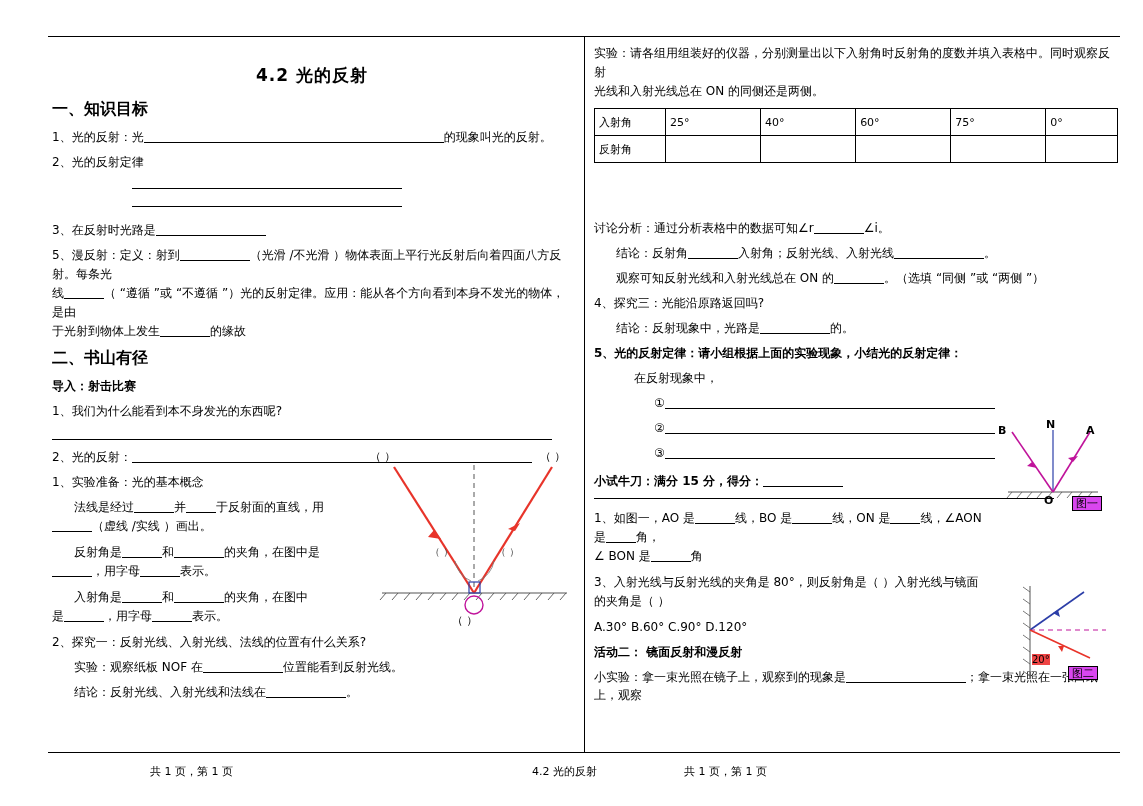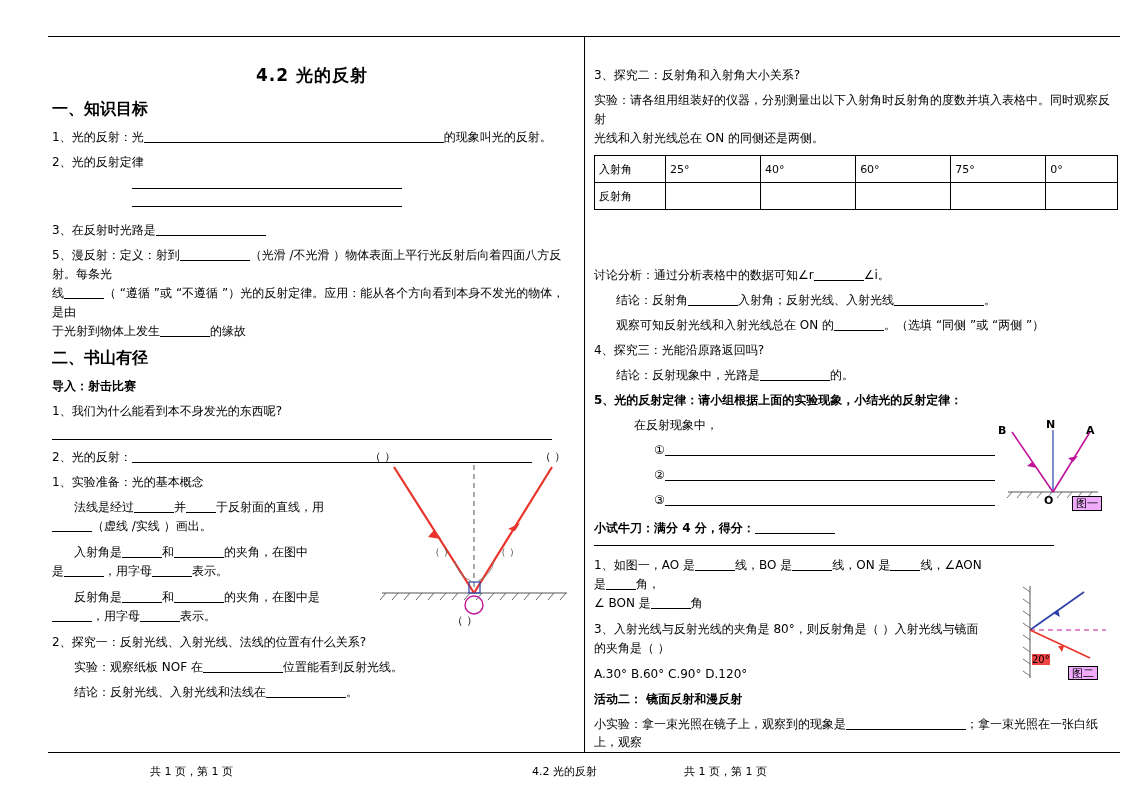--- a/index.html
+++ b/index.html
@@ -25,21 +25,21 @@
   .u120{width:120px}.u300{width:300px}.u330{width:330px}.u400{width:400px}
   .bline-ind{margin-left:80px;width:270px;border-bottom:1px solid #000;height:1px;margin-top:16px;}
   .bold{font-weight:bold;}
   table.tbl{border-collapse:collapse;width:100%;margin:6px 0 4px 0;border-radius:24px;}
   table.tbl td{border:1px solid #000;height:22px;font-size:11px;padding:2px 4px;}
   table.tbl td.hd{width:62px;}
   .footer{position:absolute;top:764px;font-size:11px;}
   .f1{left:138px;}
   .f2{left:520px;}
   .f3{left:672px;}
-  .fig-label{font-size:11px;border:1px solid #000;padding:0 3px;background:#f0abfc;}
+  .fig-label{font-size:11px;border:1px solid #000;padding:0 3px;background:#d946ef;}
 </style>
 </head>
 <body>
 
 <div class="page">
 
   <div class="rule-top"></div>
   <div class="rule-bottom"></div>
   <div class="vline"></div>
 
@@ -79,26 +79,26 @@
 
 
     <div style="position:relative;">
       <div style="width:305px;">
         <p class="l">1、实验准备：光的基本概念</p>
         <p class="l2">
           <span class="ind"></span><span>法线是经过</span><span class="ul u40"></span><span>并</span><span class="ul u30"></span><span>于反射面的直线，用</span><br>
           <span class="ul u40"></span><span>（虚线 /实线 ）画出。</span>
         </p>
         <p class="l2">
+          <span class="ind"></span><span>反射角是</span><span class="ul u40"></span><span>和</span><span class="ul u50"></span><span>的夹角，在图中是</span><br>
+          <span class="ul u40"></span><span>，用字母</span><span class="ul u40"></span><span>表示。</span>
+        </p>
+        <p class="l2">
           <span class="ind"></span><span>入射角是</span><span class="ul u40"></span><span>和</span><span class="ul u50"></span><span>的夹角，在图中</span><br>
           <span>是</span><span class="ul u40"></span><span>，用字母</span><span class="ul u40"></span><span>表示。</span>
-        </p>
-        <p class="l2">
-          <span class="ind"></span><span>反射角是</span><span class="ul u40"></span><span>和</span><span class="ul u50"></span><span>的夹角，在图中是</span><br>
-          <span class="ul u40"></span><span>，用字母</span><span class="ul u40"></span><span>表示。</span>
         </p>
       </div>
 
       <div style="position:absolute;left:300px;top:-20px;width:240px;height:180px;">
         <svg width="240" height="180" viewBox="0 0 240 180">
           <line x1="30" y1="140" x2="215" y2="140" stroke="#555" stroke-width="1.2"></line>
           <g stroke="#555" stroke-width="0.9">
             <line x1="34" y1="140" x2="28" y2="147"></line>
               <line x1="46" y1="140" x2="40" y2="147"></line>
             <line x1="58" y1="140" x2="52" y2="147"></line>
@@ -137,21 +137,20 @@
     <p class="l" style="margin-top:4px;">2、探究一：反射光线、入射光线、法线的位置有什么关系?</p>
     <p class="l">
       <span class="ind"></span><span>实验：观察纸板 NOF 在</span><span class="ul u80"></span><span>位置能看到反射光线。</span>
     </p>
     <p class="l">
       <span class="ind"></span><span>结论：反射光线、入射光线和法线在</span><span class="ul u80"></span><span>。</span>
     </p>
   </div>
 
   <div class="col-right">
-    <p class="l" style="margin-top:22px;">3、探究二：反射角和入射角大小关系?</p>
     <p class="l2">
       <span>实验：请各组用组装好的仪器，分别测量出以下入射角时反射角的度数并填入表格中。同时观察反射</span><br>
       <span>光线和入射光线总在 ON 的同侧还是两侧。</span>
     </p>
 
     <table class="tbl">
       <tbody>
           <tr>
         <td class="hd">入射角</td>
         <td>25°</td>
@@ -196,21 +195,21 @@
       <span>①</span><span class="ul u330"></span>
     </p>
     <p class="l" style="margin-left:60px;">
       <span>②</span><span class="ul u330"></span>
     </p>
     <p class="l" style="margin-left:60px;">
       <span>③</span><span class="ul u330"></span>
     </p>
 
     <p class="l bold" style="margin-top:10px;">
-      <span>小试牛刀：满分 4 分，得分：</span><span class="ul u80"></span>
+      <span>小试牛刀：满分 15 分，得分：</span><span class="ul u80"></span>
     </p>
     <div style="border-bottom:1px solid #000;height:1px;width:460px;margin:6px 0 10px 0;"></div>
 
     <div style="width:400px;">
       <p class="l2">
         <span>1、如图一，AO 是</span><span class="ul u40"></span><span>线，BO 是</span><span class="ul u40"></span><span>线，ON 是</span><span class="ul u30"></span><span>线，∠AON 是</span><span class="ul u30"></span><span>角，</span><br>
         <span>∠ BON 是</span><span class="ul u40"></span><span>角</span>
       </p>
       <p class="l2">
         <span>3、入射光线与反射光线的夹角是 80°，则反射角是（      ）入射光线与镜面</span><br>

